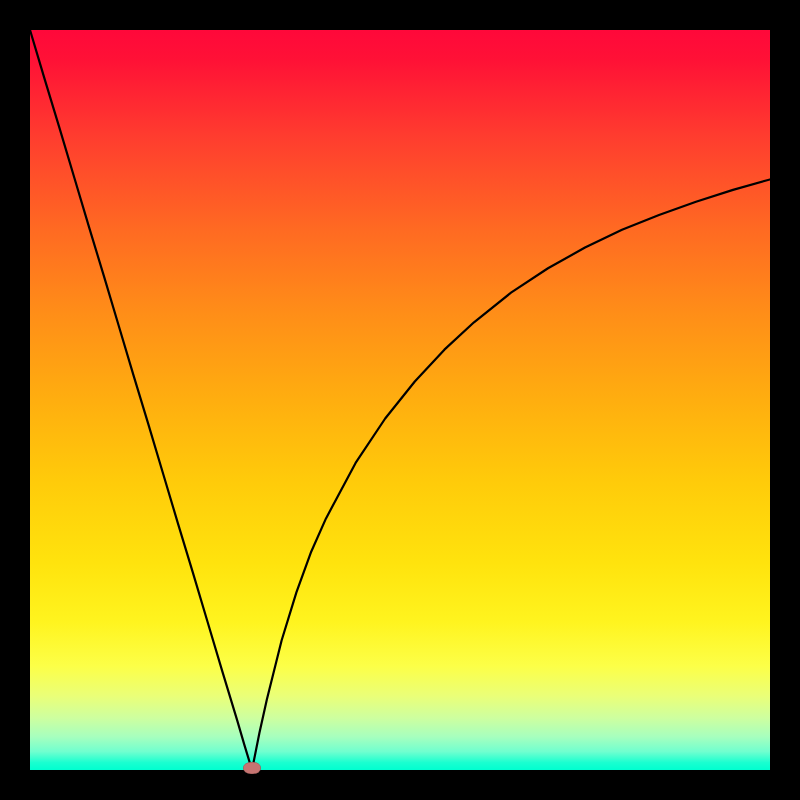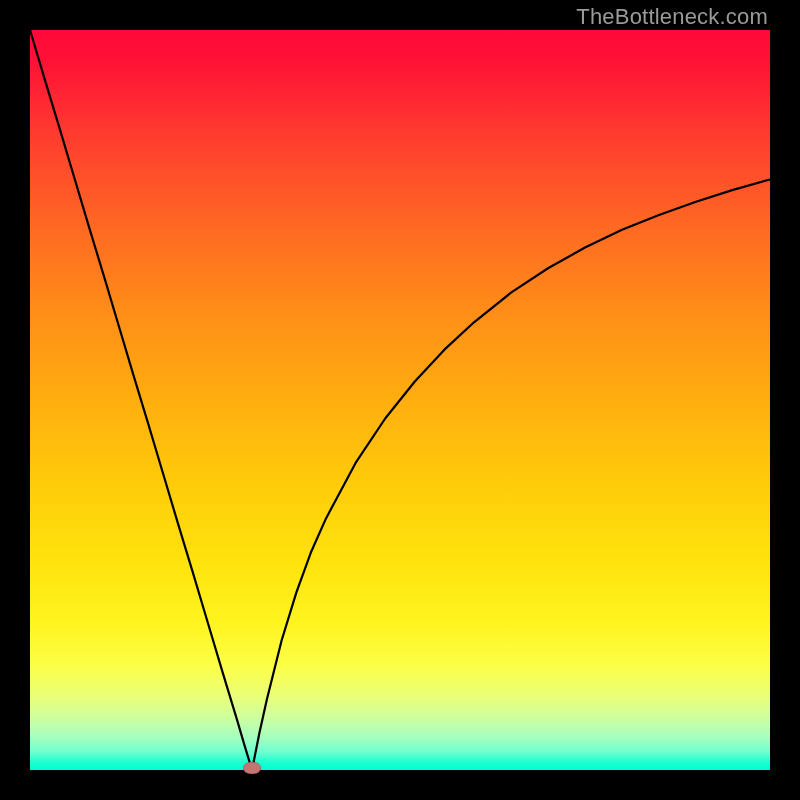--- a/index.html
+++ b/index.html
@@ -77,14 +77,13 @@
 
   <div class="plot-area">
 
     <svg class="curve-svg" viewBox="0 0 740 740" preserveAspectRatio="none">
       <path d="M 0.00 0.00 L 14.80 49.58 L 29.60 98.42 L 44.40 148.00 L 59.20 197.58 L 74.00 246.42 L 88.80 296.00 L 103.60 345.58 L 118.40 394.42 L 133.20 444.00 L 148.00 493.58 L 162.80 542.42 L 177.60 592.00 L 192.40 641.58 L 207.20 690.42 L 214.60 715.58 L 222.00 740.00 L 222.00 740.00 L 229.40 703.00 L 236.80 669.70 L 251.60 610.50 L 266.40 562.40 L 281.20 521.70 L 296.00 488.40 L 325.60 432.90 L 355.20 388.50 L 384.80 351.50 L 414.40 319.68 L 444.00 292.30 L 481.00 262.70 L 518.00 238.28 L 555.00 217.56 L 592.00 199.80 L 629.00 185.00 L 666.00 171.68 L 703.00 159.84 L 740.00 149.48 " fill="none" stroke="#000" stroke-width="2.2" stroke-linecap="round" stroke-linejoin="round"></path>
     </svg>
 
     <div class="marker" style="left: 222px; top: 738px;"></div>
   </div>
 
-  <div class="watermark">TheBottleneck.com</div>
 </div>
 
 </body></html>

